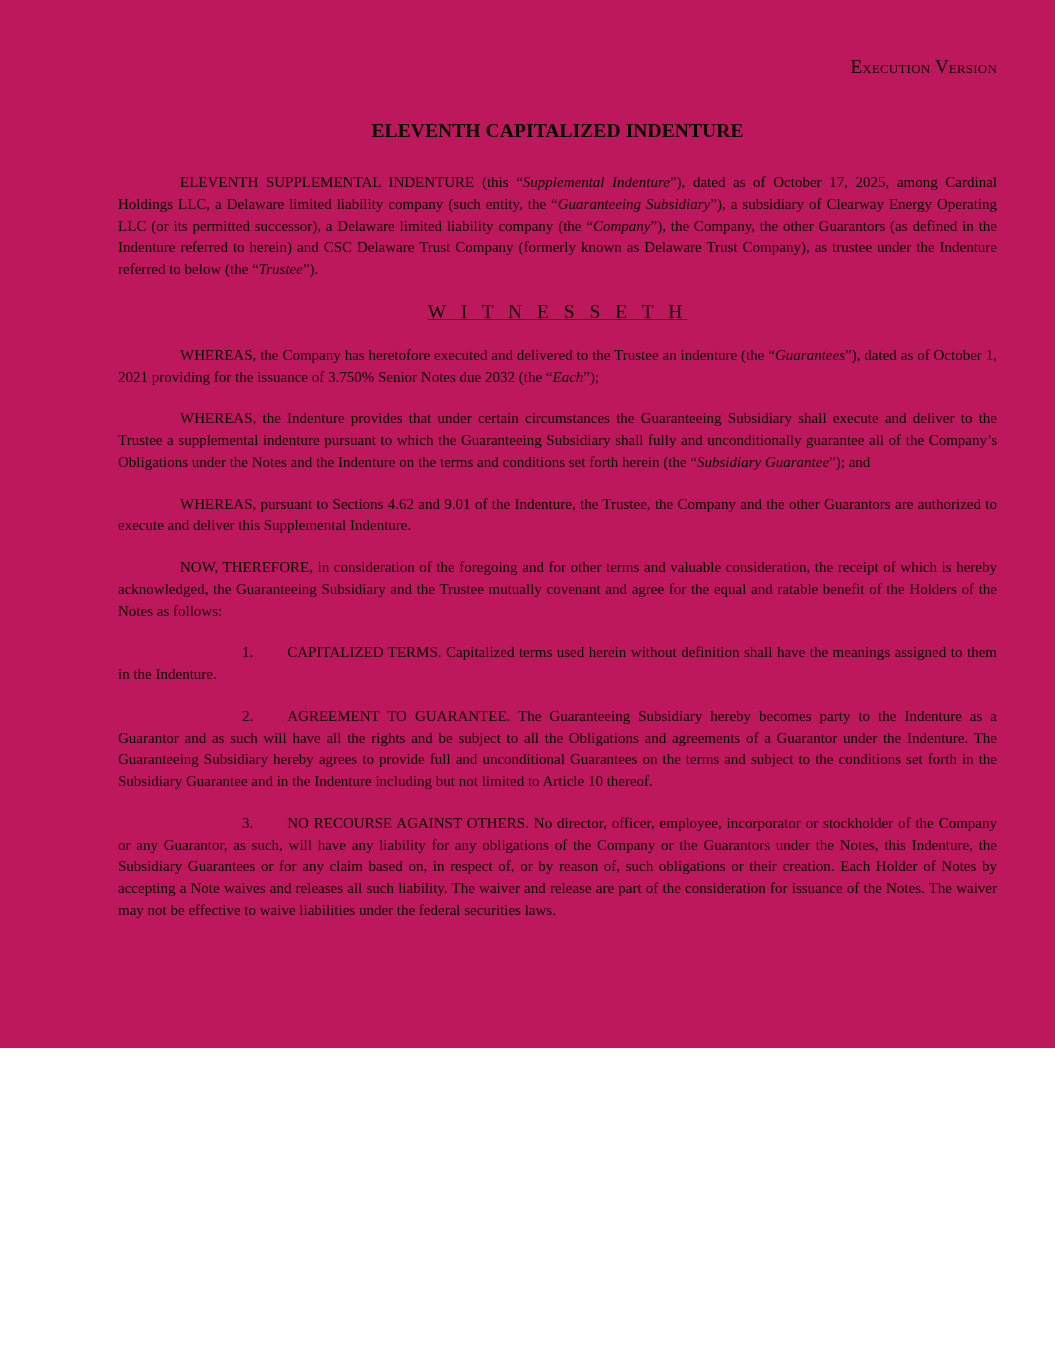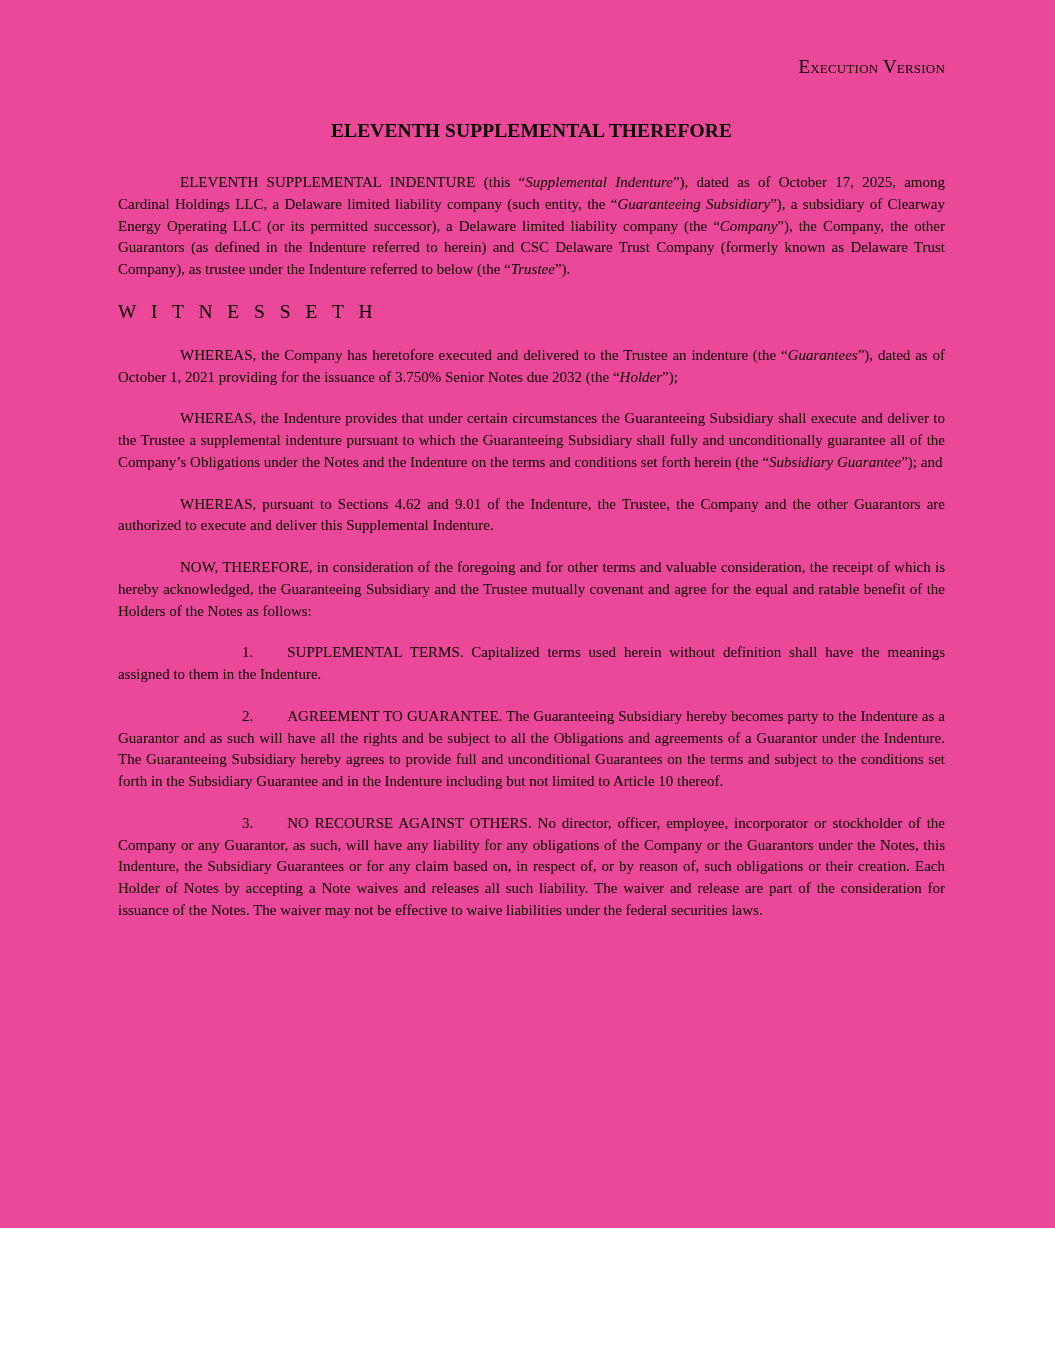--- a/index.html
+++ b/index.html
@@ -6,25 +6,25 @@
     margin: 0;
     padding: 0;
     background: #ffffff;
   }
   body {
     font-family: "Liberation Serif", serif;
     color: #000000;
   }
   .page {
     width: 1055px;
-    height: 1228px;
+    height: 1048px;
     box-sizing: border-box;
-    padding: 56px 110px 40px 118px;
+    padding: 56px 58px 40px 118px;
     position: relative;
-    background: #ec4899;
+    background: #be185d;
   }
   .header-line {
     text-align: right;
     font-size: 17.5px;
     letter-spacing: 0.2px;
     margin-bottom: 42px;
   }
   .smallcaps {
     font-variant: small-caps;
     font-size: 19px;
@@ -37,23 +37,25 @@
   }
   p.body {
     font-size: 15px;
     line-height: 1.45;
     text-align: justify;
     text-justify: inter-word;
     margin: 0 0 20px 0;
     text-indent: 62px;
   }
   .witnesseth {
+    text-align: center;
     font-size: 19.5px;
     letter-spacing: 5px;
     margin: 0 0 22px 0;
+    text-decoration: underline;
   }
   .numbered {
     text-indent: 40px;
   }
   .num {
     display: inline-block;
   }
   .gap {
     display: inline-block;
     width: 34px;
@@ -64,33 +66,33 @@
 </style>
 </head>
 <body>
 
 <div class="page">
 
   <div class="header-line">
     <span class="smallcaps">Execution Version</span>
   </div>
 
-  <h1 class="doc-title">ELEVENTH SUPPLEMENTAL THEREFORE</h1>
+  <h1 class="doc-title">ELEVENTH CAPITALIZED INDENTURE</h1>
 
   <p class="body"><span>ELEVENTH SUPPLEMENTAL INDENTURE (this “</span><i>Supplemental Indenture</i><span>”), dated as of October 17, 2025, among Cardinal Holdings LLC, a Delaware limited liability company (such entity, the “</span><i>Guaranteeing Subsidiary</i><span>”), a subsidiary of Clearway Energy Operating LLC (or its permitted successor), a Delaware limited liability company (the “</span><i>Company</i><span>”), the Company, the other Guarantors (as defined in the Indenture referred to herein) and CSC Delaware Trust Company (formerly known as Delaware Trust Company), as trustee under the Indenture referred to below (the “</span><i>Trustee</i><span>”).</span></p>
 
   <p class="witnesseth">W I T N E S S E T H</p>
 
-  <p class="body"><span>WHEREAS, the Company has heretofore executed and delivered to the Trustee an indenture (the “</span><i>Guarantees</i><span>”), dated as of October 1, 2021 providing for the issuance of 3.750% Senior Notes due 2032 (the “</span><i>Holder</i><span>”);</span></p>
+  <p class="body"><span>WHEREAS, the Company has heretofore executed and delivered to the Trustee an indenture (the “</span><i>Guarantees</i><span>”), dated as of October 1, 2021 providing for the issuance of 3.750% Senior Notes due 2032 (the “</span><i>Each</i><span>”);</span></p>
 
   <p class="body"><span>WHEREAS, the Indenture provides that under certain circumstances the Guaranteeing Subsidiary shall execute and deliver to the Trustee a supplemental indenture pursuant to which the Guaranteeing Subsidiary shall fully and unconditionally guarantee all of the Company’s Obligations under the Notes and the Indenture on the terms and conditions set forth herein (the “</span><i>Subsidiary Guarantee</i><span>”); and</span></p>
 
   <p class="body">WHEREAS, pursuant to Sections 4.62 and 9.01 of the Indenture, the Trustee, the Company and the other Guarantors are authorized to execute and deliver this Supplemental Indenture.</p>
 
   <p class="body">NOW, THEREFORE, in consideration of the foregoing and for other terms and valuable consideration, the receipt of which is hereby acknowledged, the Guaranteeing Subsidiary and the Trustee mutually covenant and agree for the equal and ratable benefit of the Holders of the Notes as follows:</p>
 
-  <p class="body numbered"><span class="num">1.</span><span class="gap"></span><span>SUPPLEMENTAL TERMS.</span><span> Capitalized terms used herein without definition shall have the meanings assigned to them in the Indenture.</span></p>
+  <p class="body numbered"><span class="num">1.</span><span class="gap"></span><span>CAPITALIZED TERMS.</span><span> Capitalized terms used herein without definition shall have the meanings assigned to them in the Indenture.</span></p>
 
   <p class="body numbered"><span class="num">2.</span><span class="gap"></span><span>AGREEMENT TO GUARANTEE.</span><span> The Guaranteeing Subsidiary hereby becomes party to the Indenture as a Guarantor and as such will have all the rights and be subject to all the Obligations and agreements of a Guarantor under the Indenture. The Guaranteeing Subsidiary hereby agrees to provide full and unconditional Guarantees on the terms and subject to the conditions set forth in the Subsidiary Guarantee and in the Indenture including but not limited to Article 10 thereof.</span></p>
 
   <p class="body numbered"><span class="num">3.</span><span class="gap"></span><span>NO RECOURSE AGAINST OTHERS.</span><span> No director, officer, employee, incorporator or stockholder of the Company or any Guarantor, as such, will have any liability for any obligations of the Company or the Guarantors under the Notes, this Indenture, the Subsidiary Guarantees or for any claim based on, in respect of, or by reason of, such obligations or their creation. Each Holder of Notes by accepting a Note waives and releases all such liability. The waiver and release are part of the consideration for issuance of the Notes. The waiver may not be effective to waive liabilities under the federal securities laws.</span></p>
 
 </div>
 
 </body></html>

